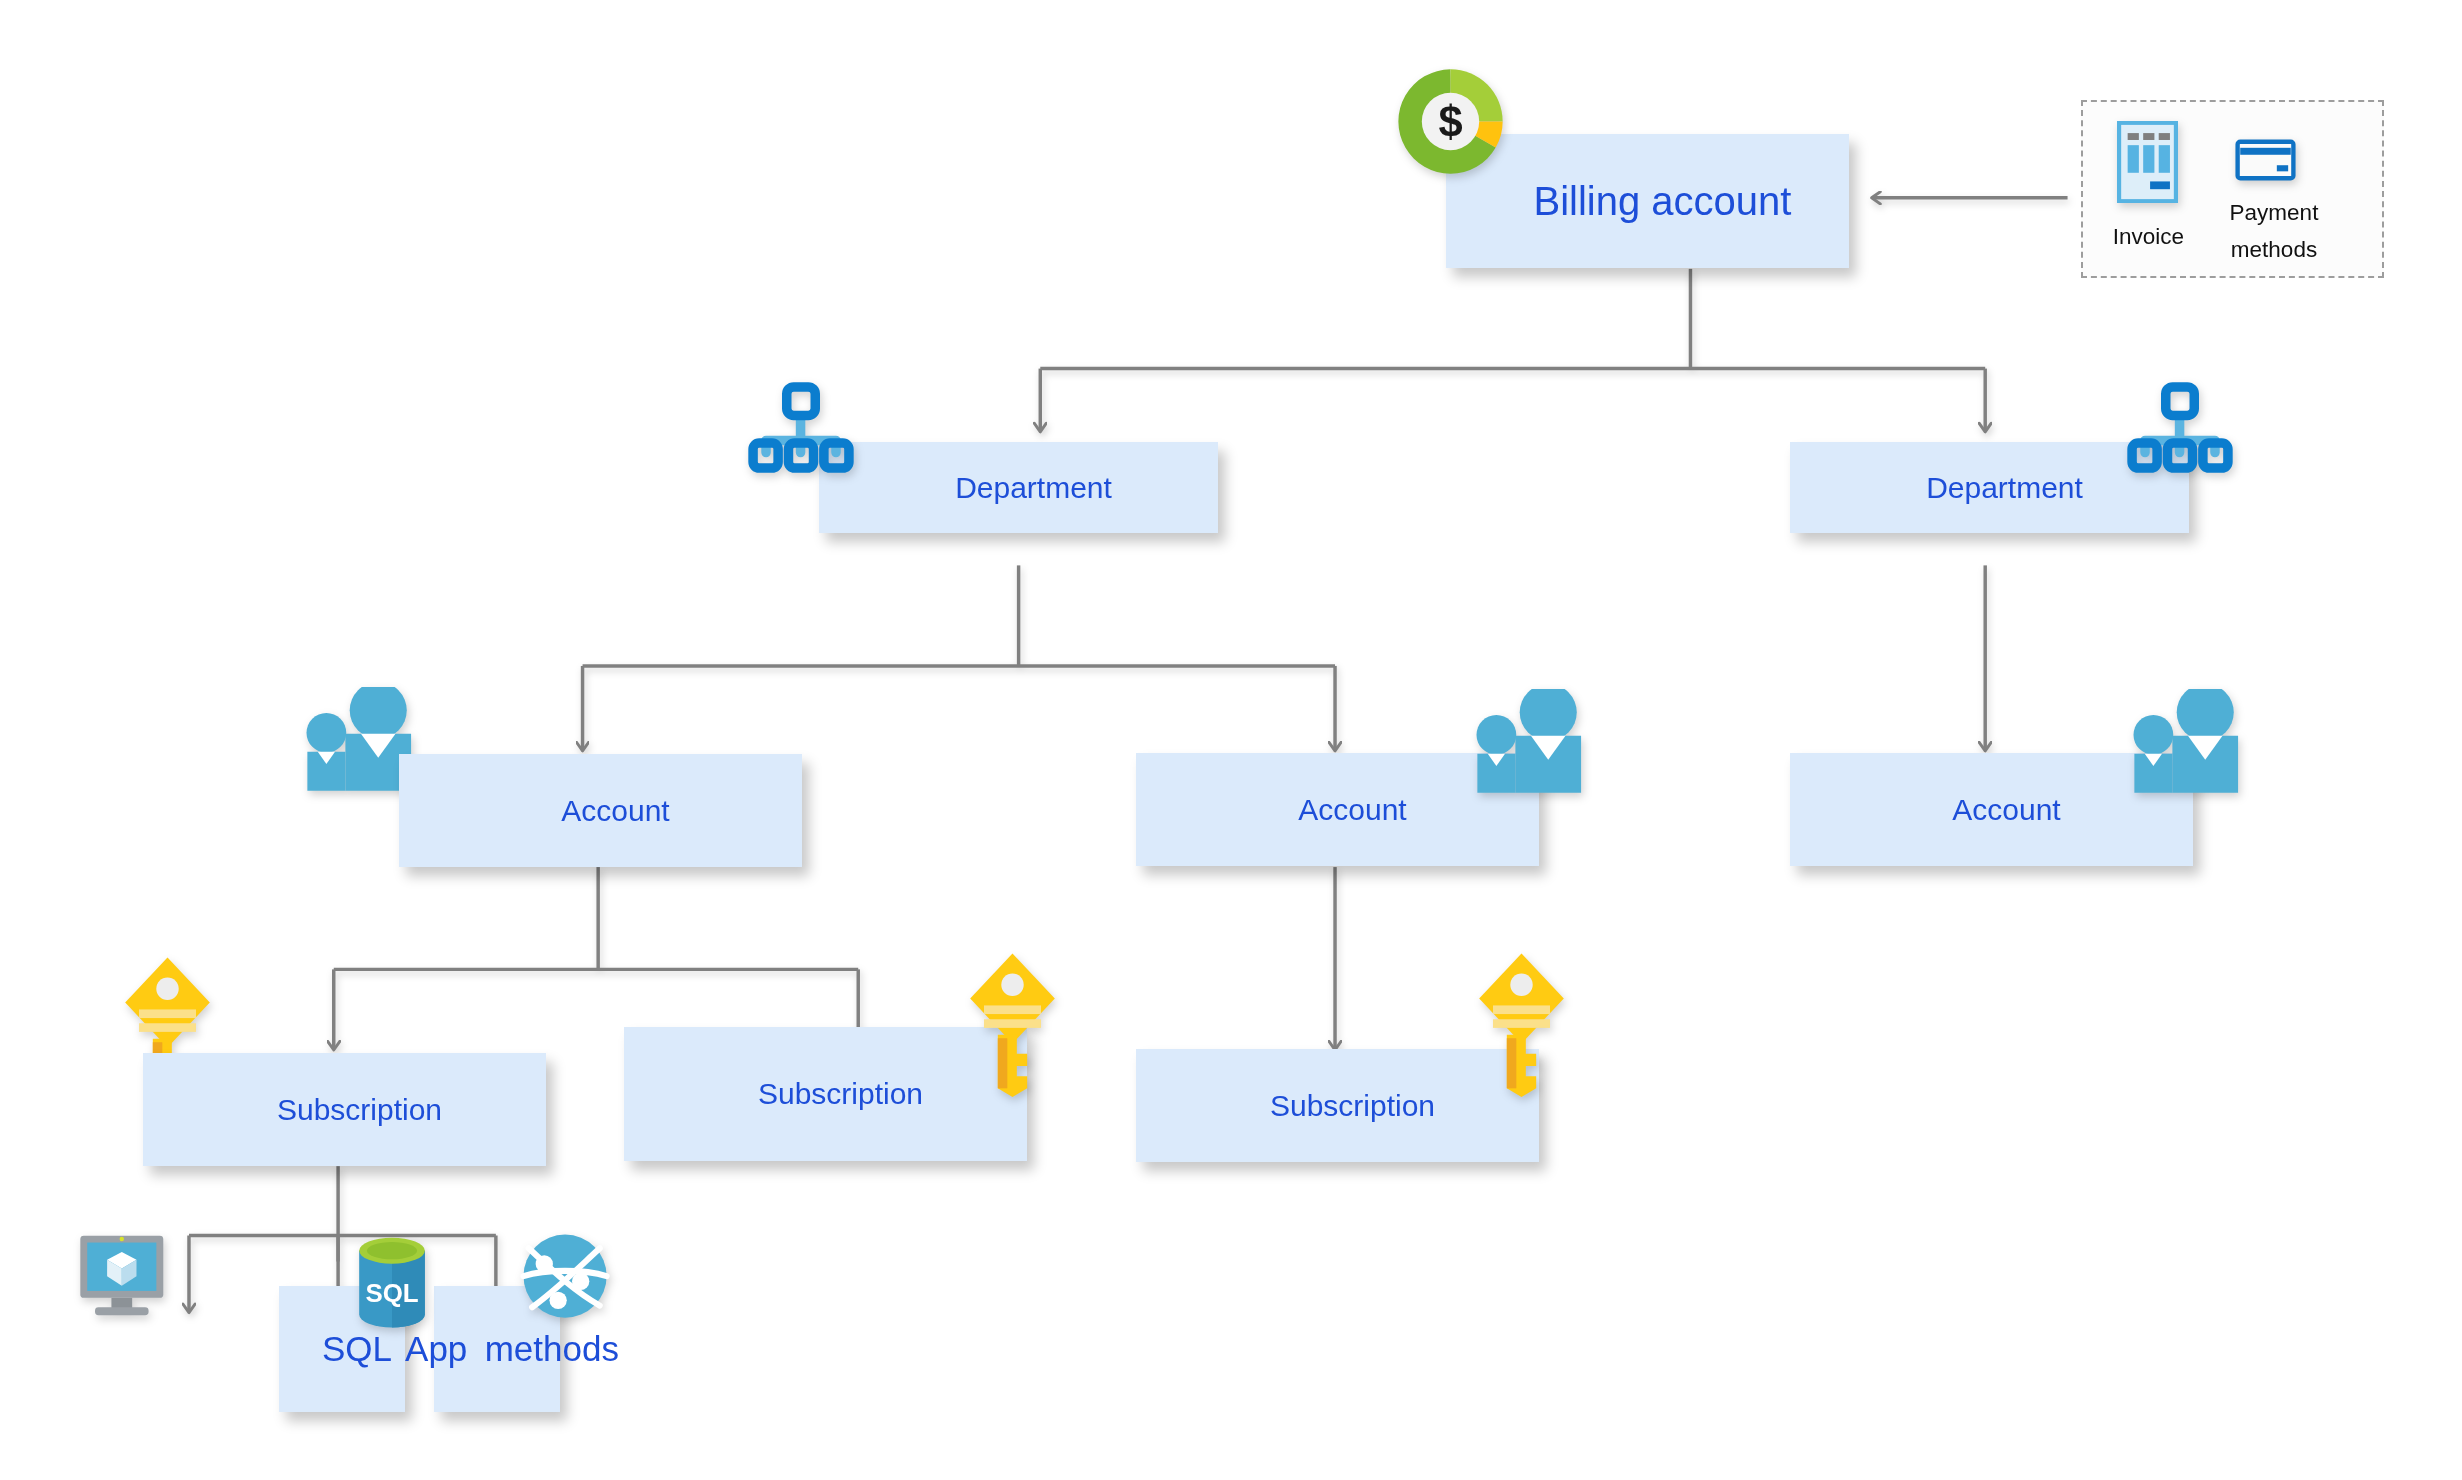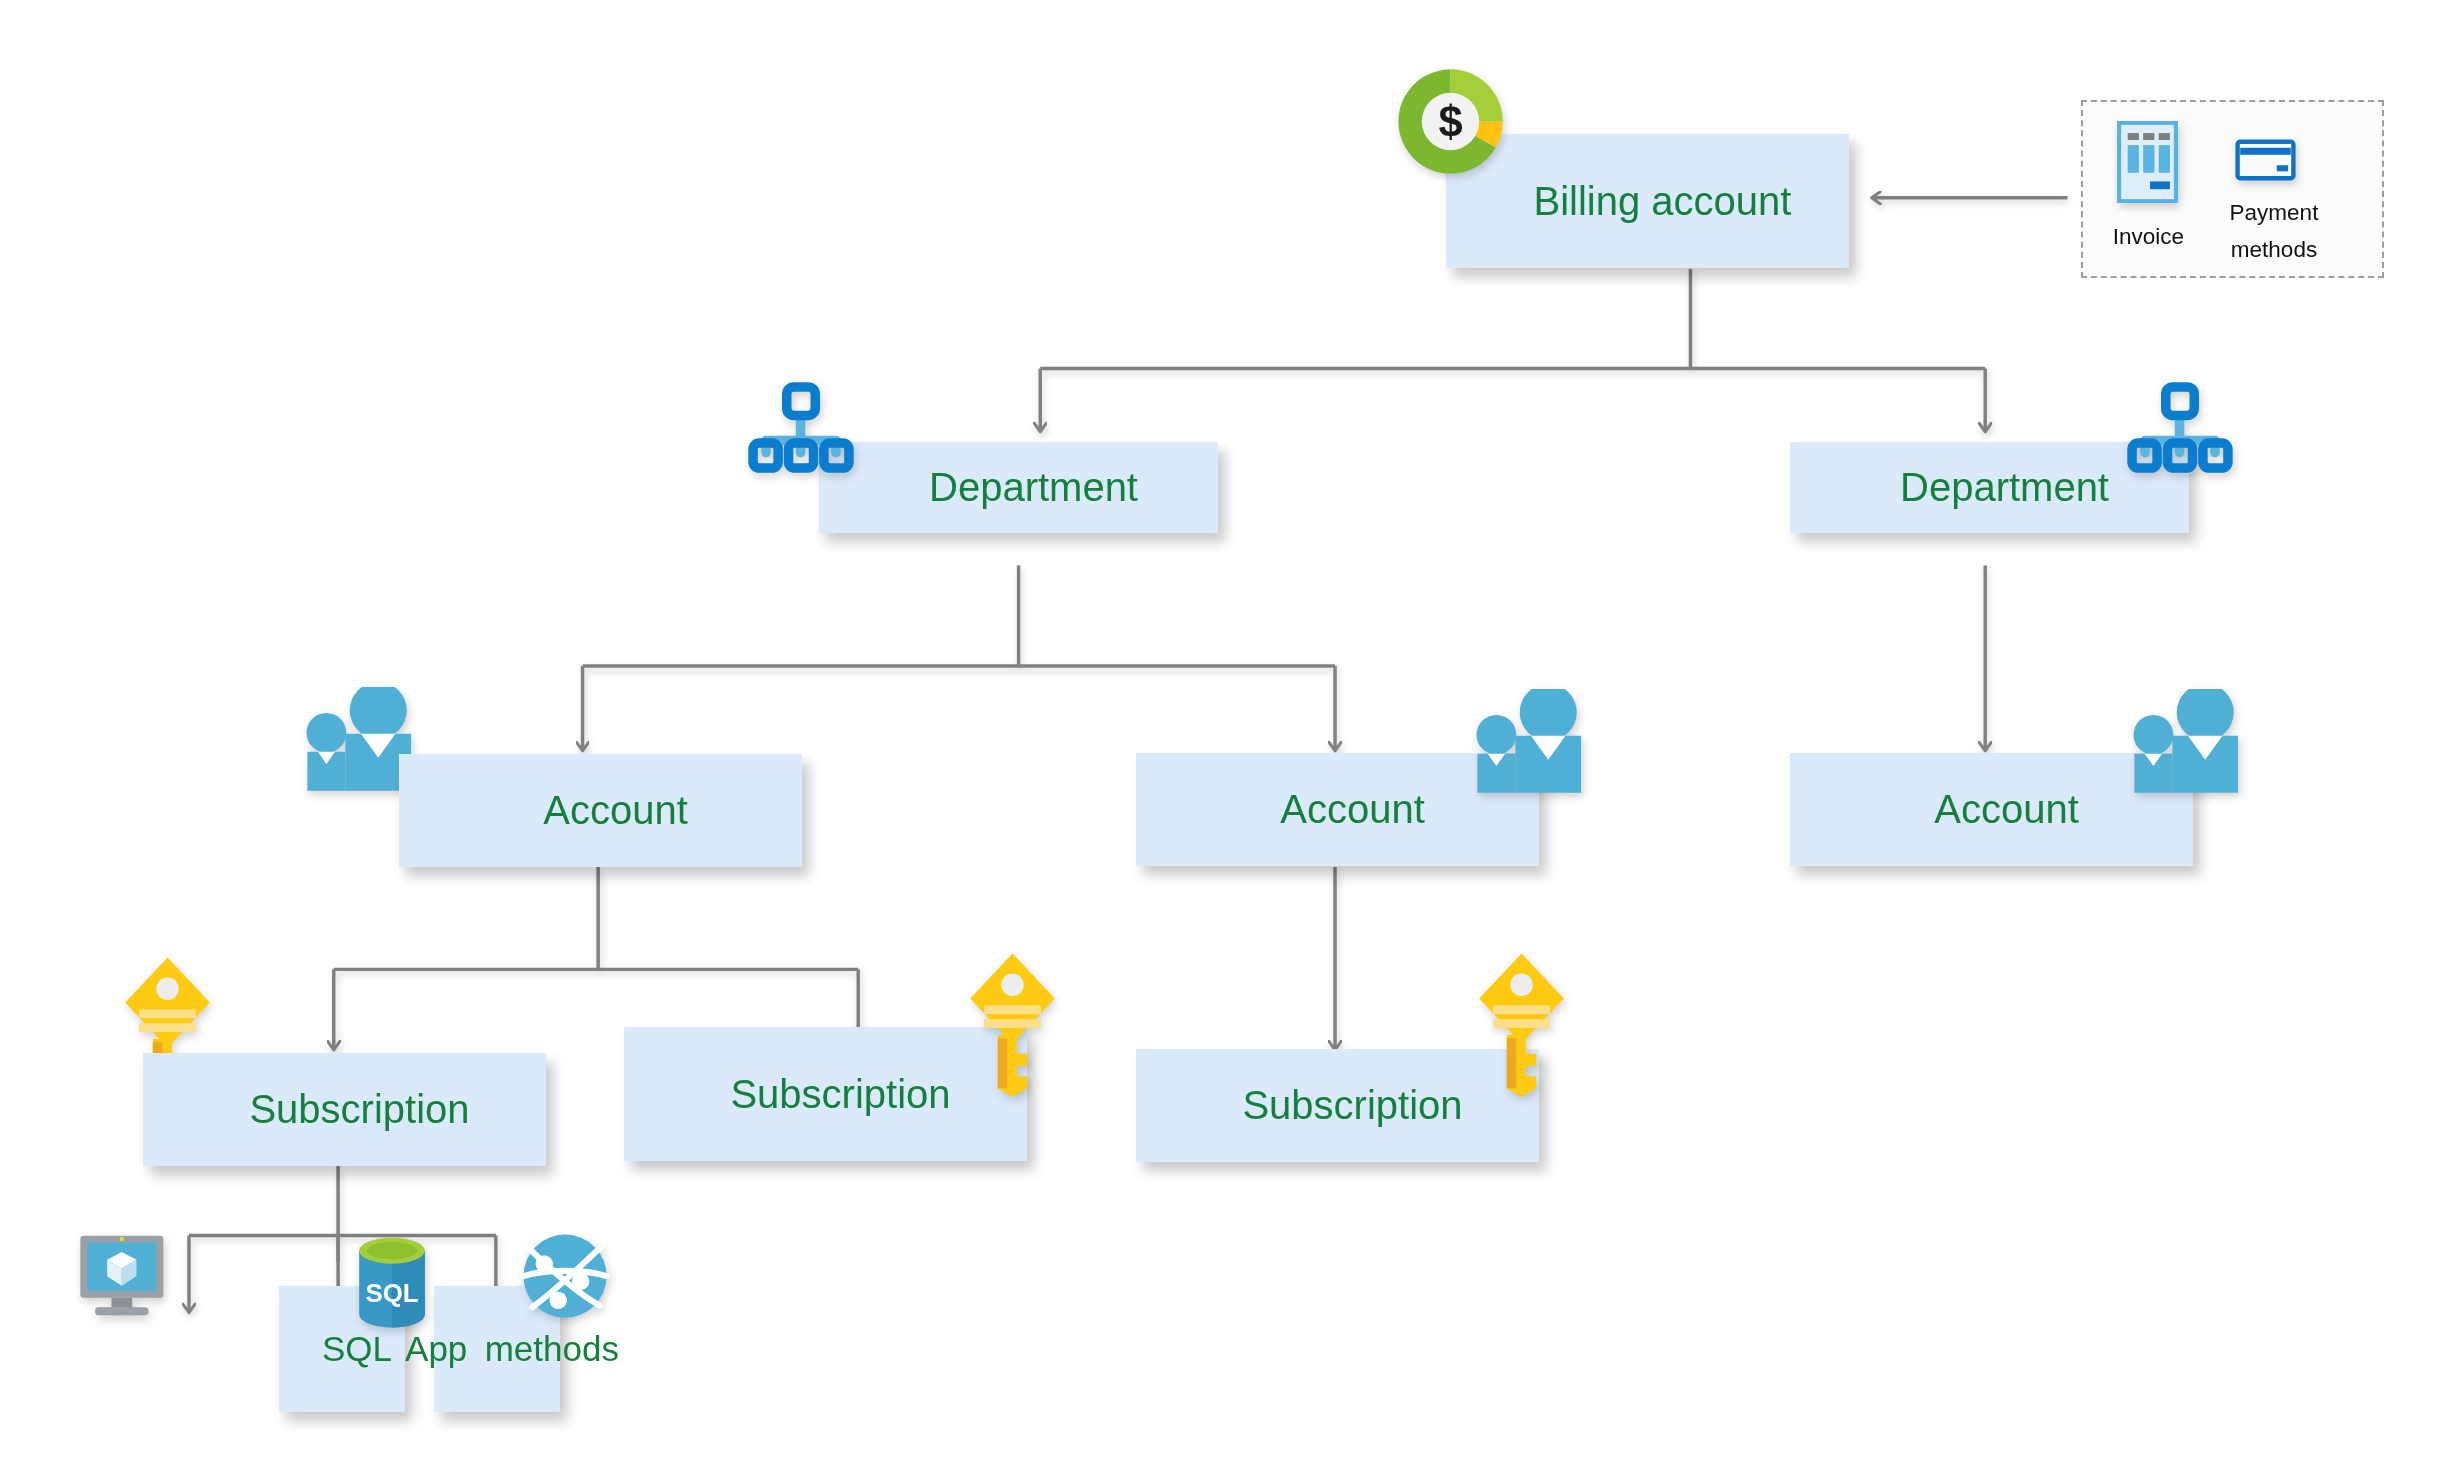--- a/index.html
+++ b/index.html
@@ -9,32 +9,32 @@
     overflow:hidden;
     position:relative;
   }
   #stage{position:absolute;left:0;top:0;width:2462px;height:1481px;}
 
   
   .node{
     position:absolute;
     background:#DBEAFB;
     display:flex;align-items:center;justify-content:center;
-    color:#15803d;
+    color:#1d4ed8;
     box-shadow:7px 8.7px 12px rgba(0,0,0,0.22);
     box-sizing:border-box;
     text-align:center;
     line-height:1.12;
     z-index:5;
     padding-left:30px;
   }
   .node .lbl{ position:relative; z-index:2; padding:0 8.7px; }
 
   .t-big{ font-size:40px; }
-  .t-mid{ font-size:40px;text-align:right; }
+  .t-mid{ font-size:30px;text-align:right; }
   .t-small{ font-size:35px; }
 
   
   .icon{ position:absolute; z-index:8; }
   .icon.behind{ z-index:4; }
 
   
   .dashbox{
     position:absolute;
     border:2.6px dashed #9d9d9d;

